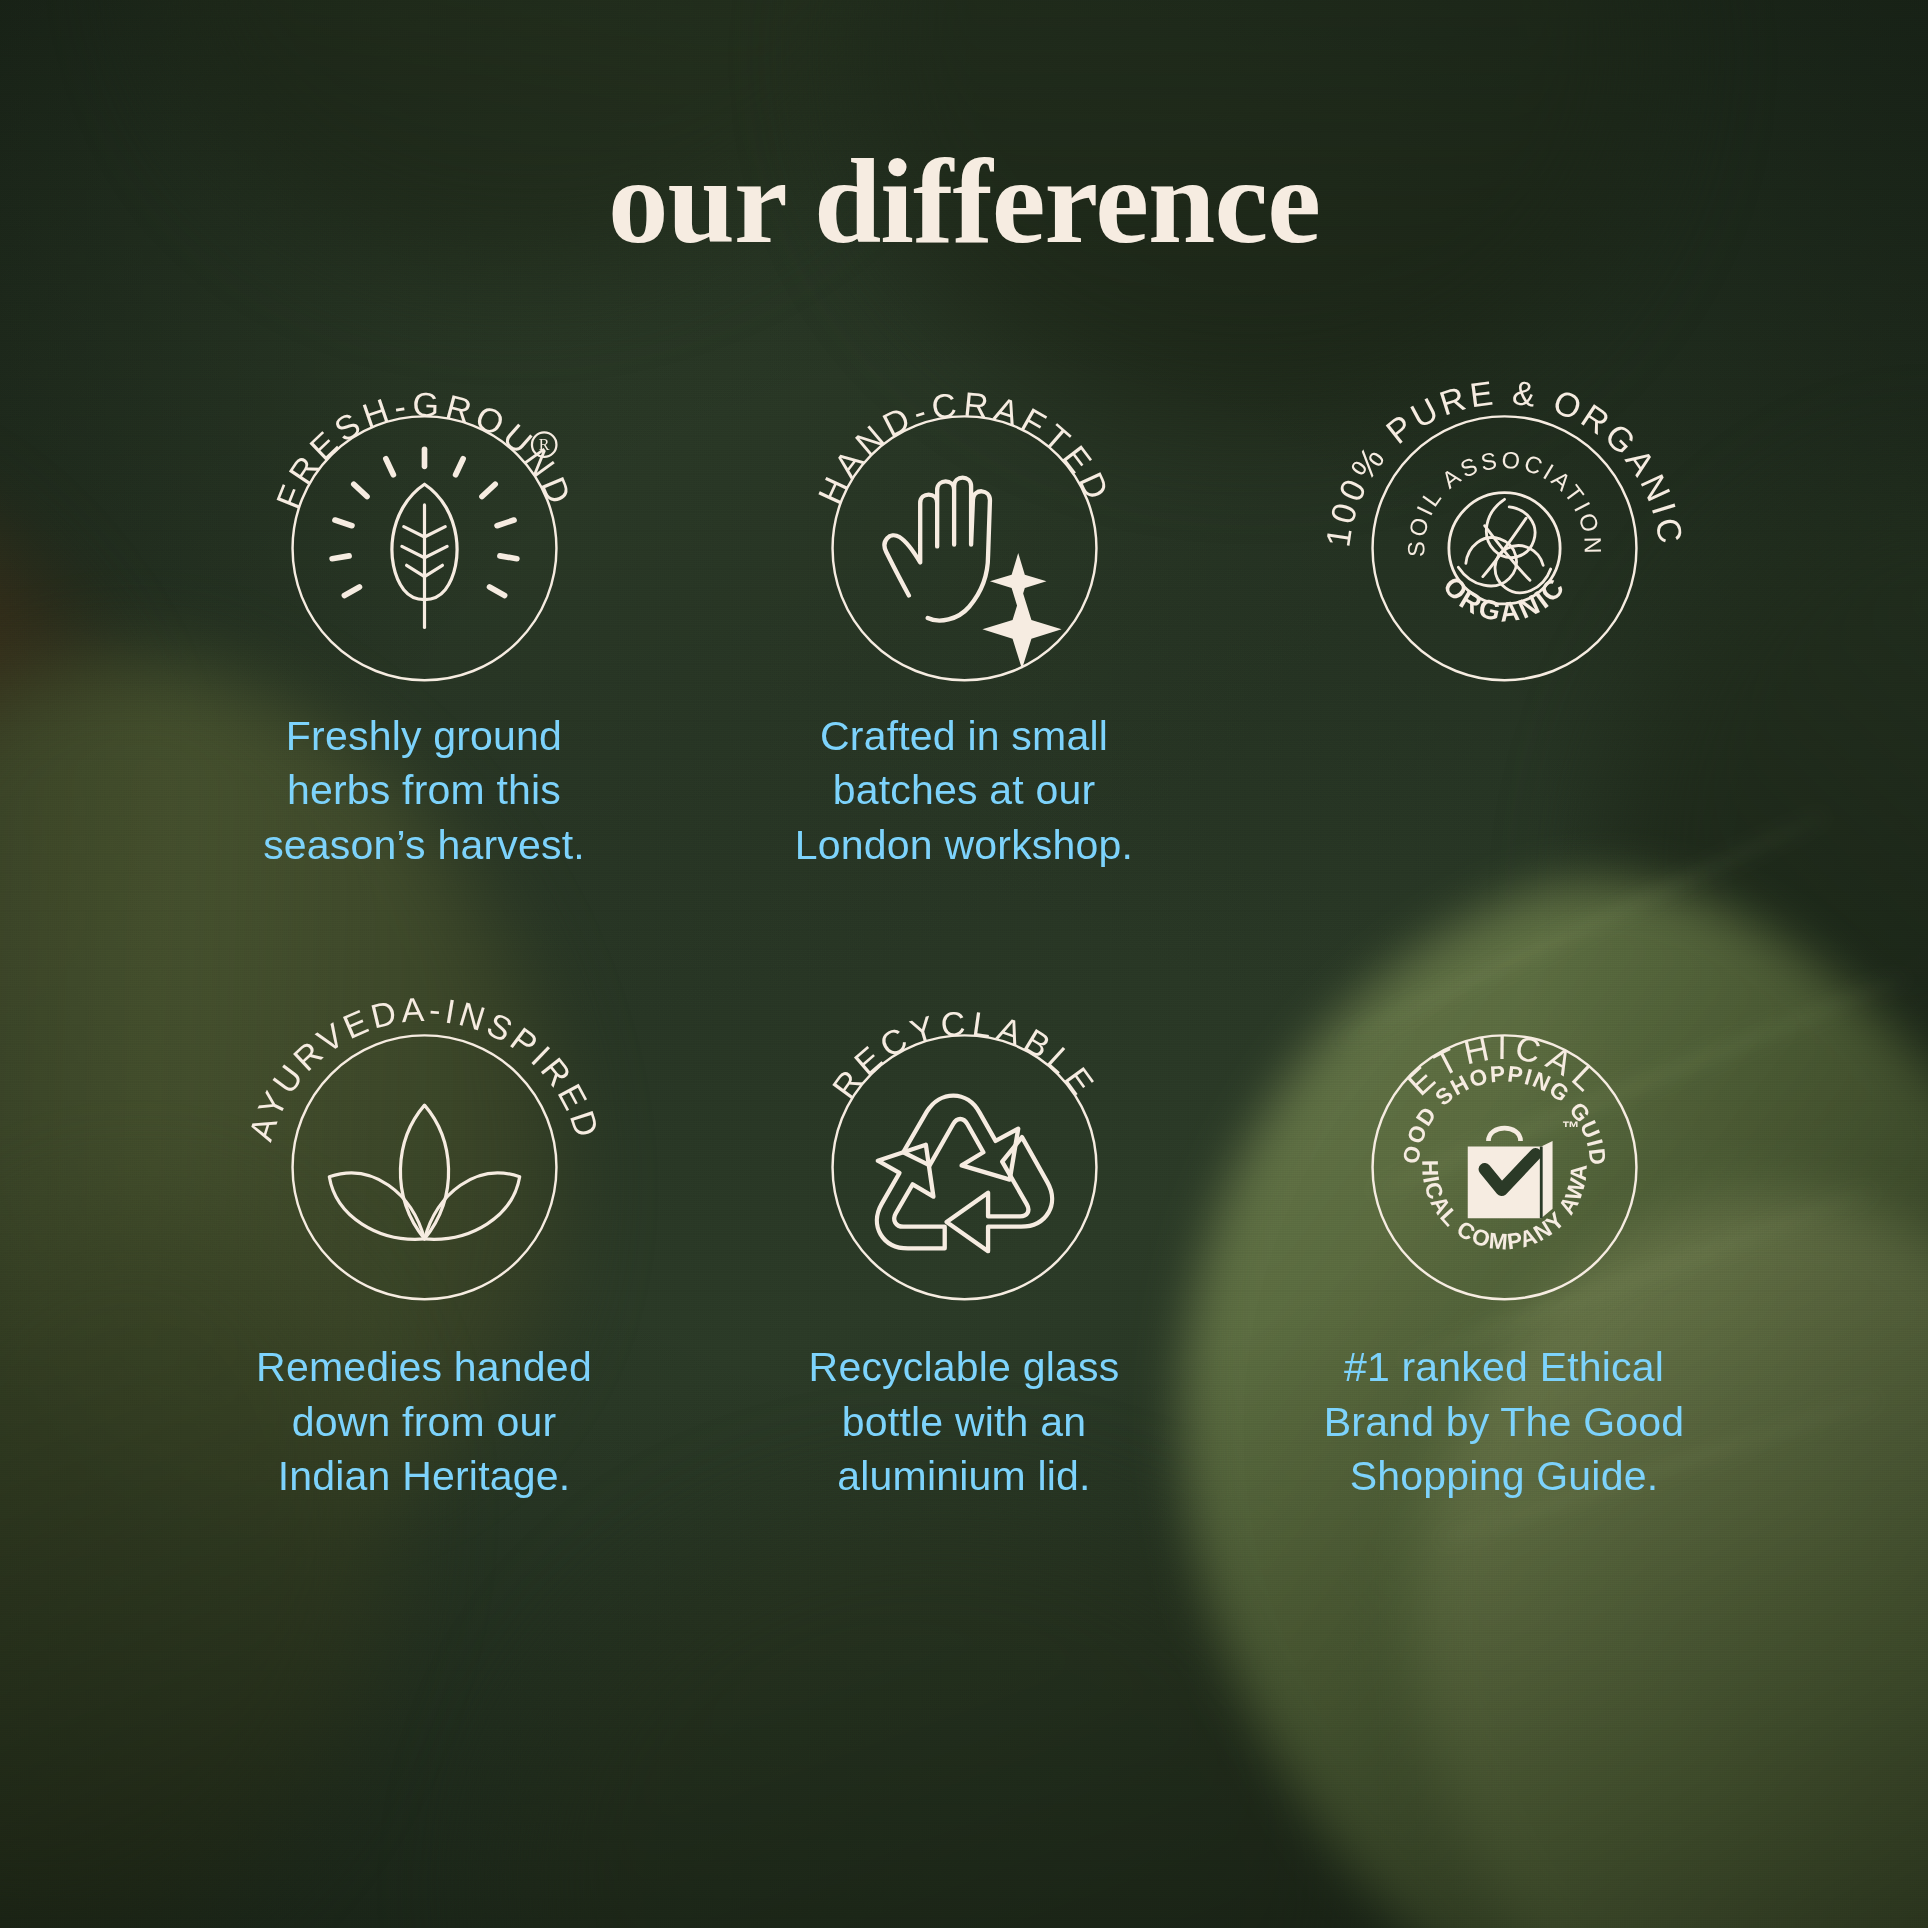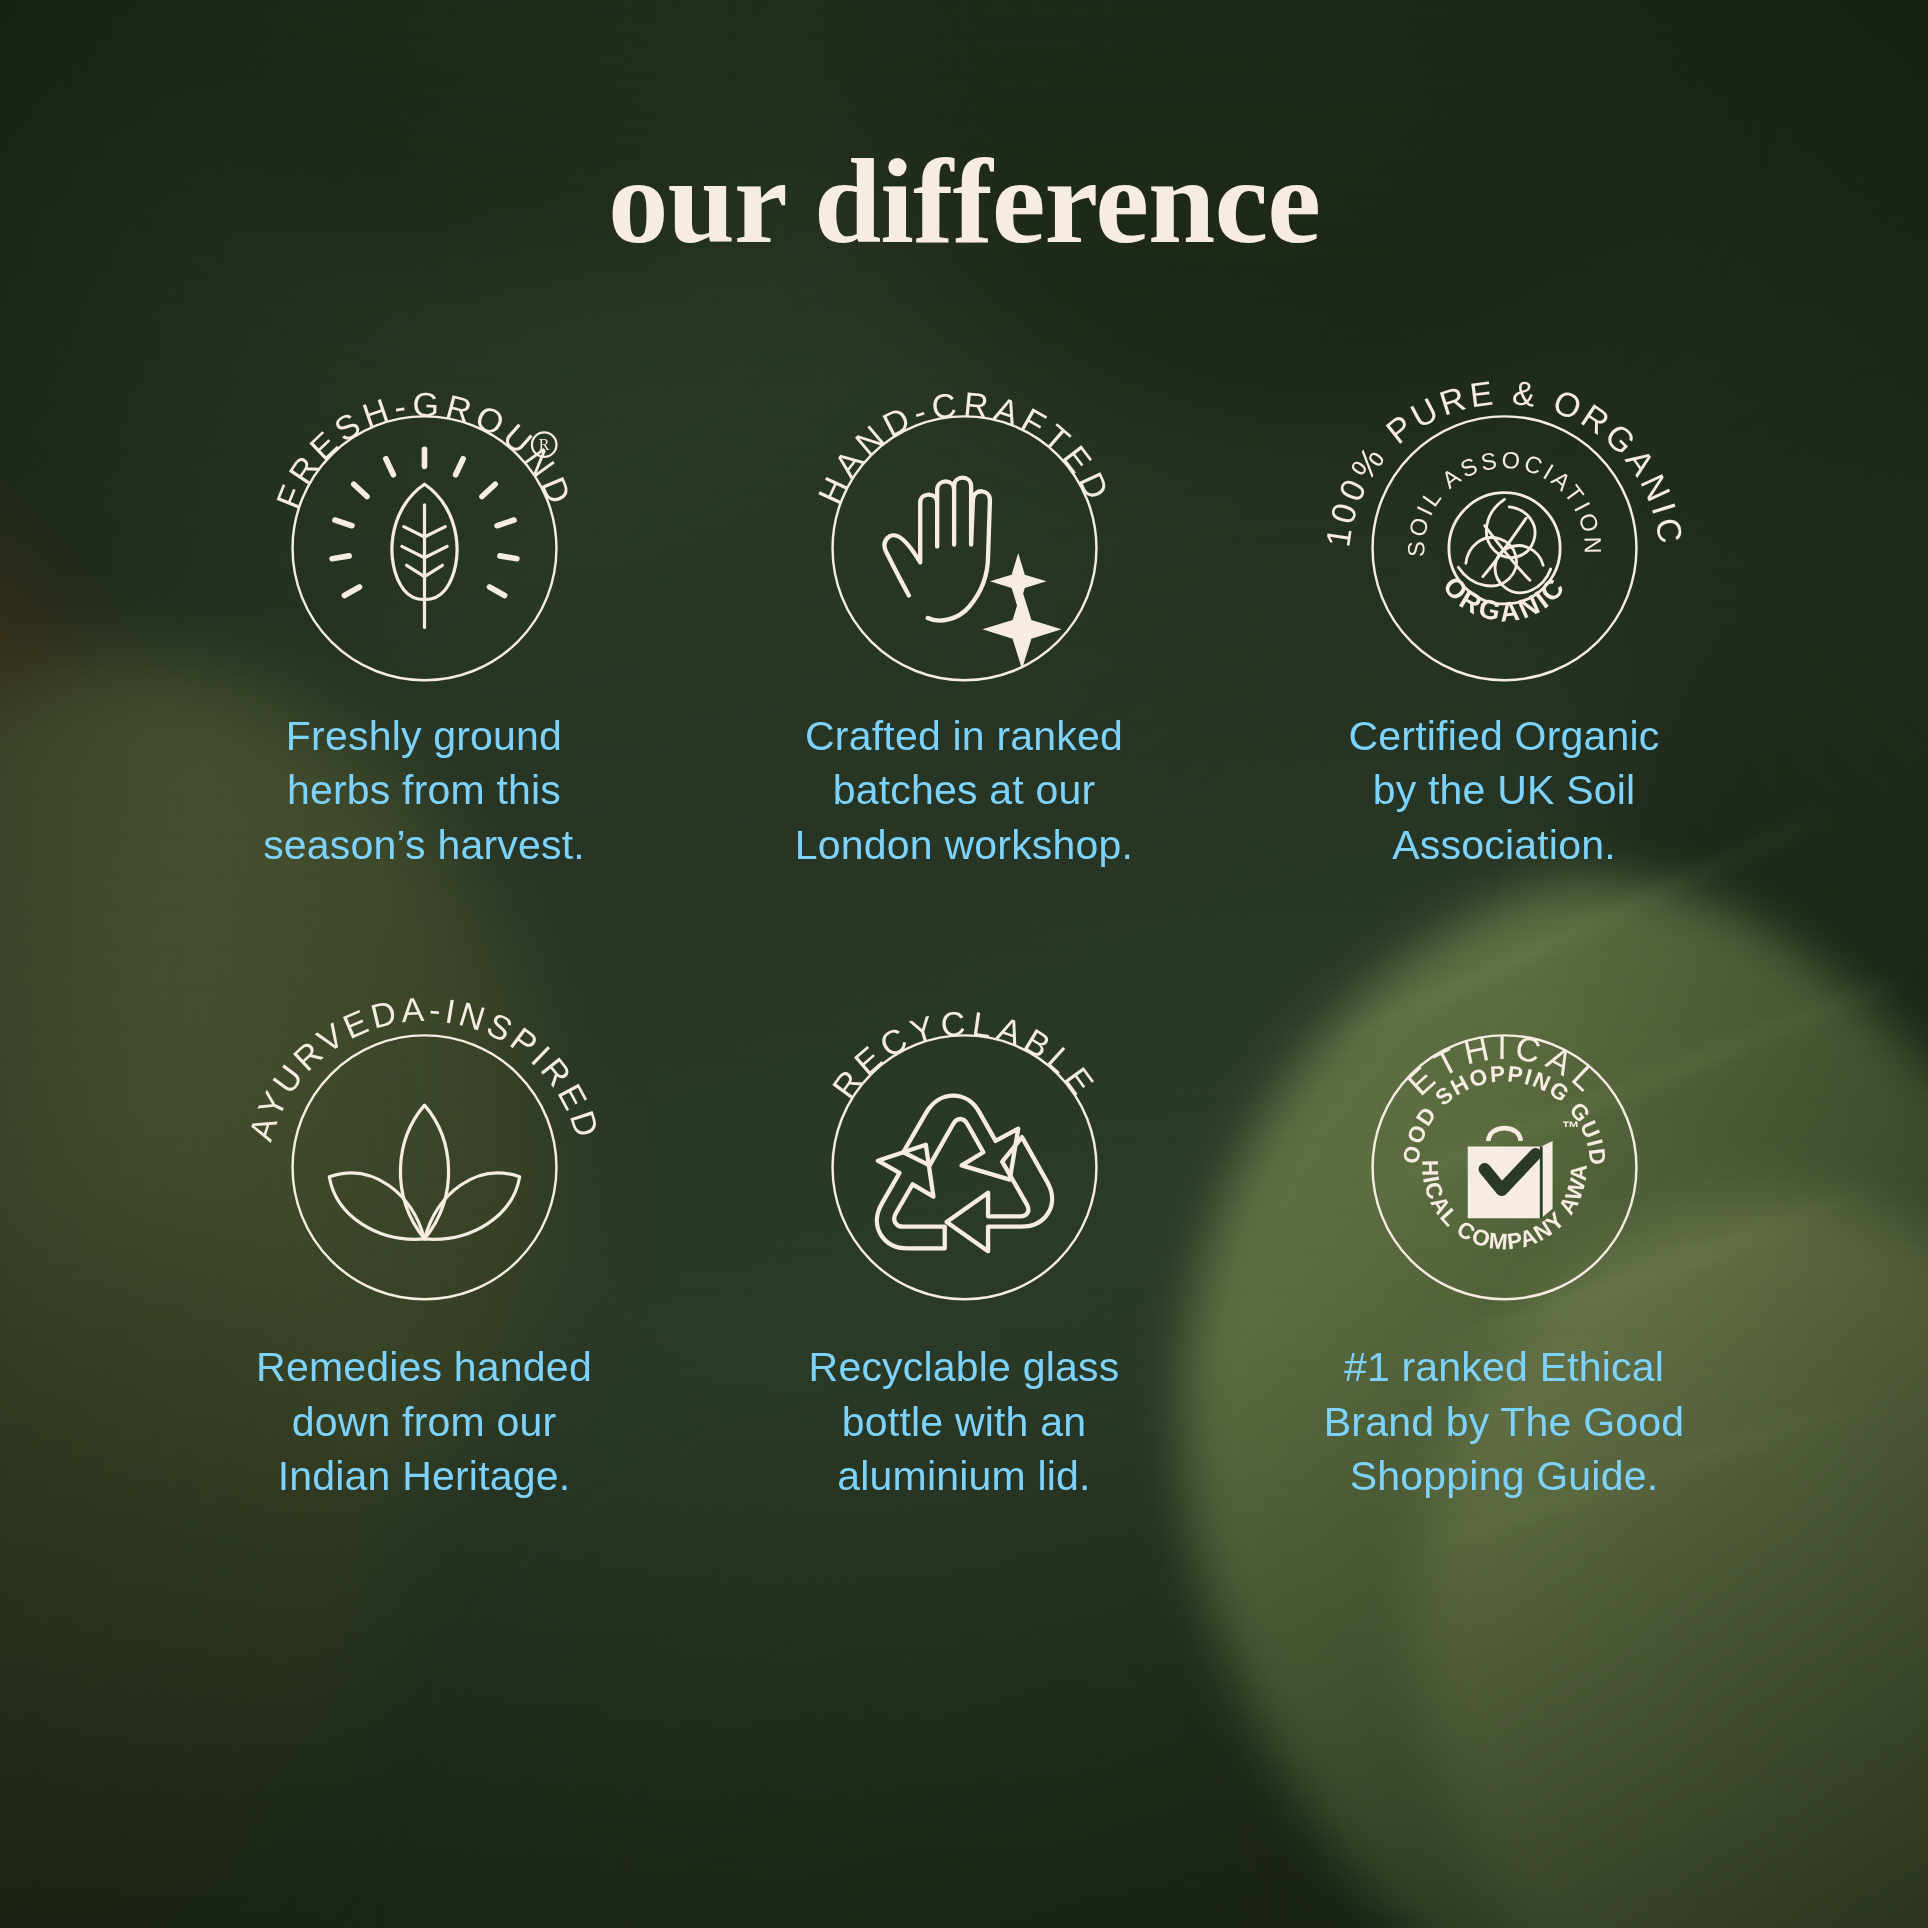--- a/index.html
+++ b/index.html
@@ -261,21 +261,21 @@
               C 245 174 262 175 262 187
               L 260 246
               C 260 268 252 286 240 300
               C 228 314 208 318 196 312"></path>
             <path class="gfill" d="M292 243 L 299 266 L 322 273 L 299 280 L 292 303 L 285 280 L 262 273 L 285 266 Z"></path>
             <path class="gfill" d="M296 282 L 306 314 L 338 324 L 306 334 L 296 366 L 286 334 L 254 324 L 286 314 Z"></path>
           </g>
         </svg>
       </div>
       <div class="caption">
-        <div>Crafted in ranked</div>
+        <div>Crafted in small</div>
         <div>batches at our</div>
         <div>London workshop.</div>
       </div>
     </div>
 
     <div class="cell">
       <div class="badge">
         <svg width="443" height="377" viewBox="0 0 470 400" aria-hidden="true">
           <defs>
             <path id="arc3" d="M 70 250 A 165 165 0 0 1 400 250"></path>
@@ -297,25 +297,20 @@
             <g fill="none" stroke="#f6ece1" stroke-width="3" stroke-linecap="round">
               <path d="M235 186 C 214 200 210 226 224 240 C 238 254 260 248 266 230 C 272 212 258 196 240 194"></path>
               <path d="M186 258 C 200 279 226 284 240 270 C 254 256 248 234 230 228 C 212 222 196 236 194 254"></path>
               <path d="M284 260 C 276 282 252 292 236 280 C 220 268 222 246 238 238 C 254 230 272 240 276 256"></path>
               <path d="M214 214 C 232 238 248 258 262 272"></path>
               <path d="M258 206 C 240 232 226 252 212 268"></path>
             </g>
           </g>
         </svg>
       </div>
-      <div class="caption">
-        <div>Certified Organic</div>
-        <div>by the UK Soil</div>
-        <div>Association.</div>
-      </div>
     </div>
   </div>
 
   <div class="grid row2">
 
     <div class="cell">
       <div class="badge">
         <svg width="443" height="377" viewBox="0 0 470 400" aria-hidden="true">
           <defs>
               <path id="arc4" d="M 68 250 A 167 167 0 0 1 402 250"></path>

